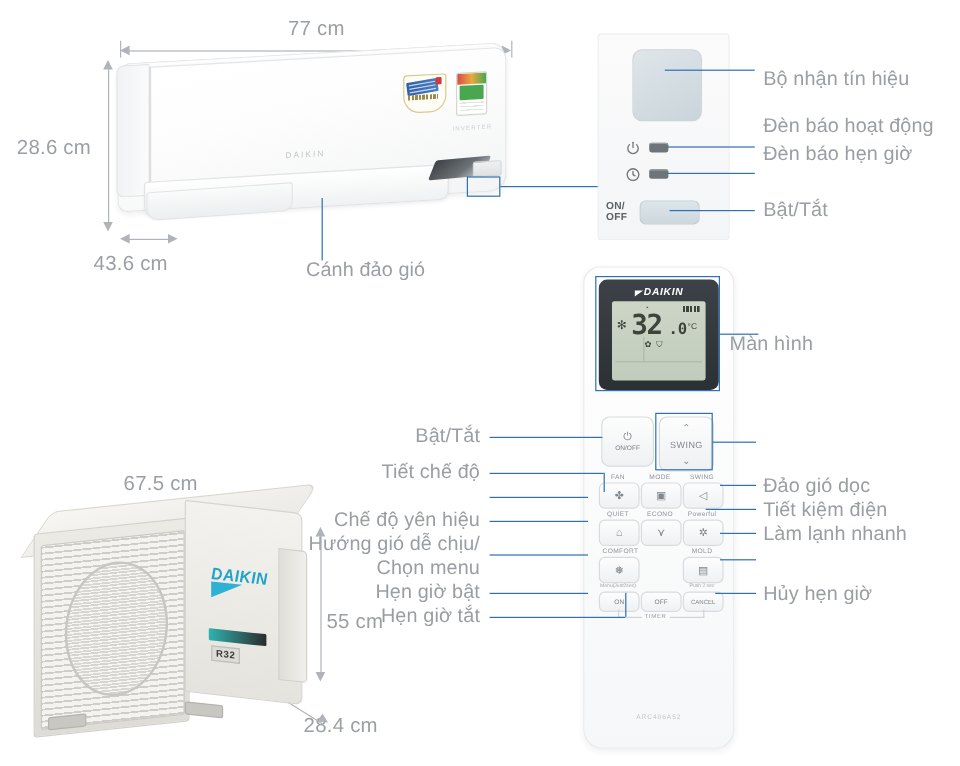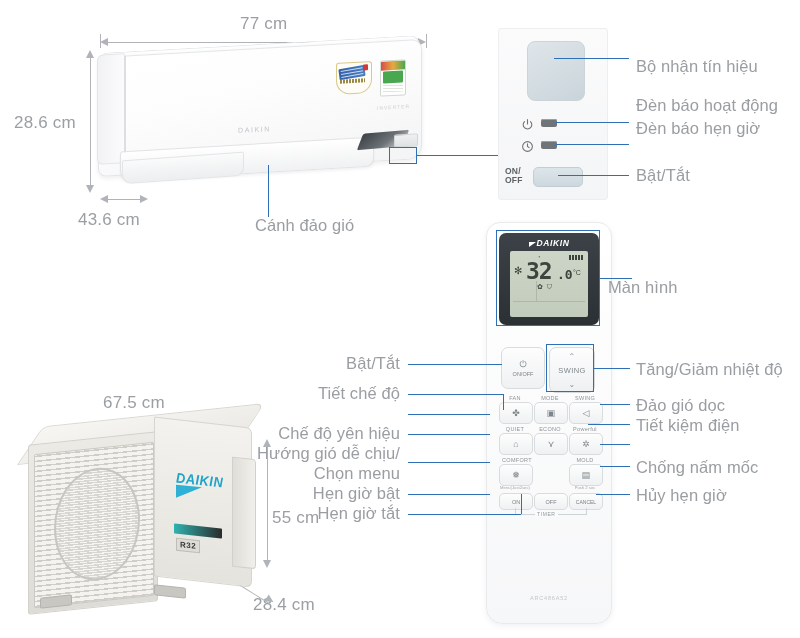--- a/index.html
+++ b/index.html
@@ -494,32 +494,31 @@
   <div class="abs callout l" style="left:250px;top:464px;width:150px;">Chọn menu</div>
 
   <div class="abs callout l" style="left:250px;top:484px;width:150px;">Hẹn giờ bật</div>
   <div class="lead h" style="left:408px;top:494px;width:82px;"></div>
 
   <div class="abs callout l" style="left:250px;top:504px;width:150px;">Hẹn giờ tắt</div>
   <div class="lead h" style="left:408px;top:514px;width:113px;"></div>
   <div class="lead v" style="left:521px;top:494px;height:20px;"></div>
 
   <div class="lead h" style="left:594px;top:368px;width:36px;"></div>
-  <div class="abs callout r" style="left:636px;top:360px;">Tăng/Giảm nhiệt độ</div>
 
   <div class="lead h" style="left:600px;top:404px;width:30px;"></div>
   <div class="abs callout r" style="left:636px;top:396px;">Đảo gió dọc</div>
 
   <div class="lead h" style="left:588px;top:424px;width:42px;"></div>
   <div class="abs callout r" style="left:636px;top:416px;">Tiết kiệm điện</div>
 
   <div class="lead h" style="left:600px;top:444px;width:30px;"></div>
+  <div class="abs callout r" style="left:636px;top:436px;">Làm lạnh nhanh</div>
 
   <div class="lead h" style="left:600px;top:466px;width:30px;"></div>
-  <div class="abs callout r" style="left:636px;top:458px;">Chống nấm mốc</div>
 
   <div class="lead h" style="left:596px;top:494px;width:34px;"></div>
   <div class="abs callout r" style="left:636px;top:486px;">Hủy hẹn giờ</div>
 
   <div class="abs dim-label" style="left:103px;top:393px;">67.5 cm</div>
   <div class="arrowline h" style="left:70px;top:430px;width:180px;transform:rotate(-6.2deg);transform-origin:left center;"></div>
   <div class="ah left" style="left:64px;top:426px;transform:rotate(-6deg);"></div>
   <div class="ah right" style="left:243px;top:408px;transform:rotate(-6deg);"></div>
 
   <div class="abs dim-label" style="left:272px;top:508px;">55 cm</div>

